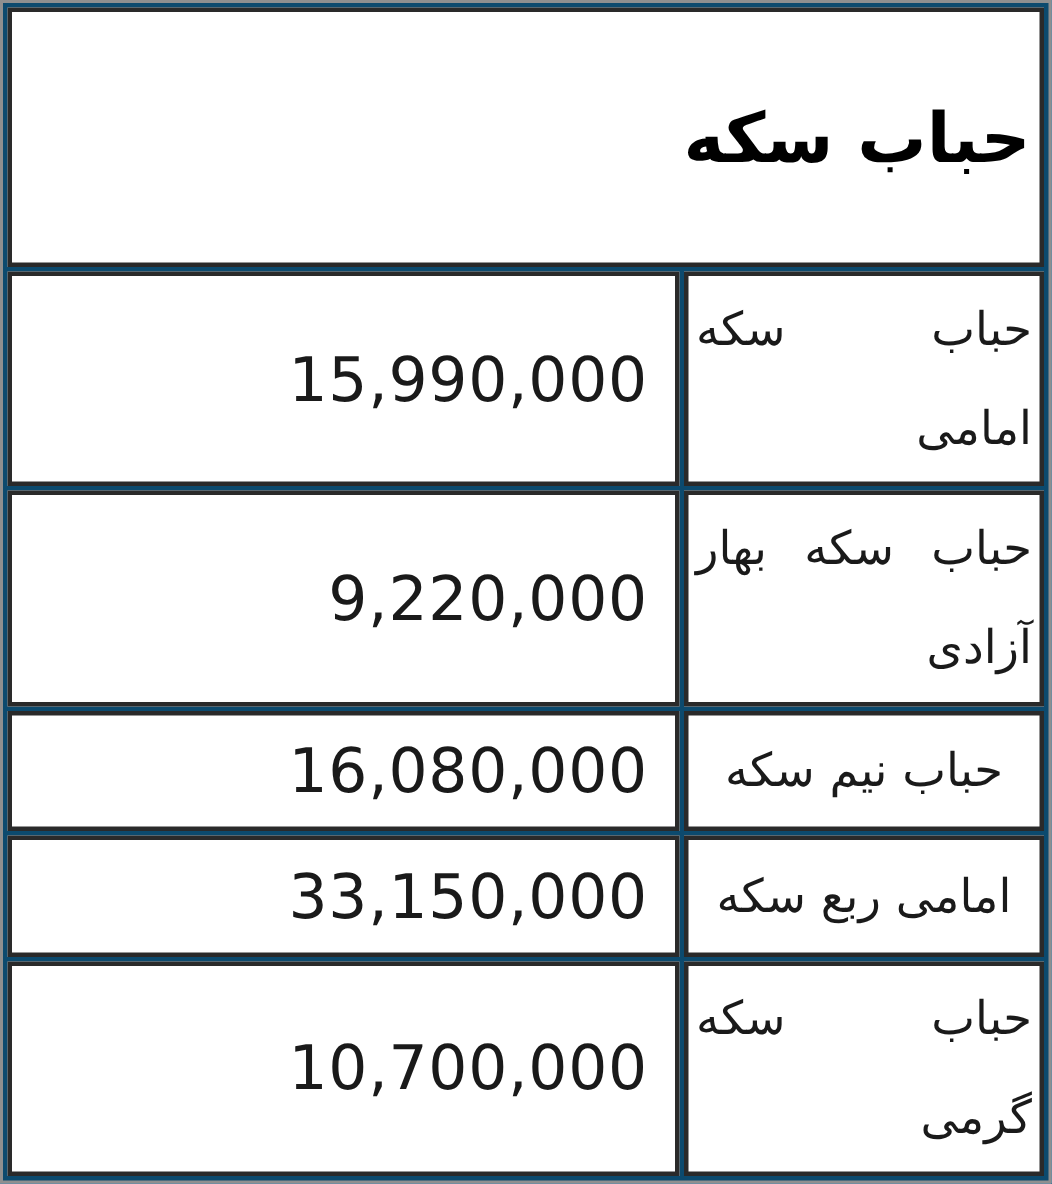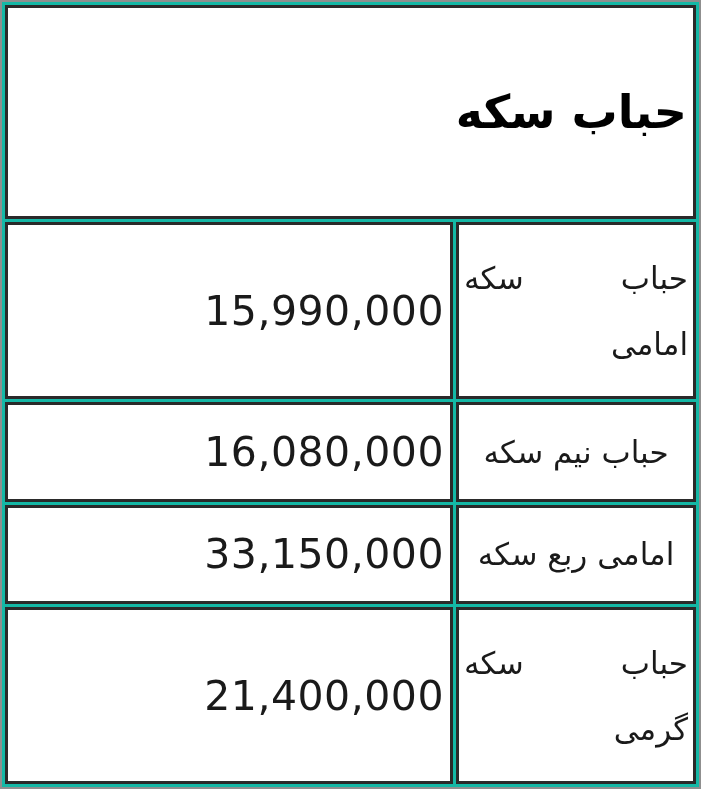--- a/index.html
+++ b/index.html
@@ -11,21 +11,21 @@
     overflow: hidden;
     font-family: "DejaVu Sans", sans-serif;
   }
   table.price-table {
     width: 701px;
     height: 789px;
     box-sizing: border-box;
     border-collapse: separate;
     border-spacing: 3px;
     border: 2px solid #8f8f8f;
-    background: #14b8a6;
+    background: #0c4a6e;
     direction: rtl;
     table-layout: fixed;
   }
   th, td {
     border: 3px solid #2a2a2a;
     background: #ffffff;
     vertical-align: middle;
     box-sizing: border-box;
     overflow: hidden;
   }
@@ -48,21 +48,21 @@
     text-align: center;
   }
   td.cell-label.two-line {
     text-align: justify;
     text-align-last: justify;
   }
   td.cell-value {
     font-size: 41px;
     color: #1a1a1a;
     text-align: right;
-    padding: 0 6px;
+    padding: 0 18px;
     direction: ltr;
     letter-spacing: 0.5px;
     margin-top: 11px;
   }
   tr.row-tall  { height: 142px; }
   tr.row-short { height: 80px; }
 </style>
 </head>
 <body>
 
@@ -73,27 +73,32 @@
   </colgroup>
   <tbody>
     <tr>
       <th class="table-title" colspan="2">حباب سکه</th>
     </tr>
     <tr class="row-tall">
       <td class="cell-label two-line">حباب سکه
 امامی</td>
       <td class="cell-value">15,990,000</td>
     </tr>
+    <tr class="row-tall">
+      <td class="cell-label two-line">حباب سکه بهار
+آزادی</td>
+      <td class="cell-value">9,220,000</td>
+    </tr>
     <tr class="row-short">
       <td class="cell-label">حباب نیم سکه</td>
       <td class="cell-value">16,080,000</td>
     </tr>
     <tr class="row-short">
       <td class="cell-label">امامی ربع سکه</td>
       <td class="cell-value">33,150,000</td>
     </tr>
     <tr class="row-tall">
       <td class="cell-label two-line">حباب سکه
 گرمی</td>
-      <td class="cell-value">21,400,000</td>
+      <td class="cell-value">10,700,000</td>
     </tr>
   </tbody>
 </table>
 
 </body></html>

